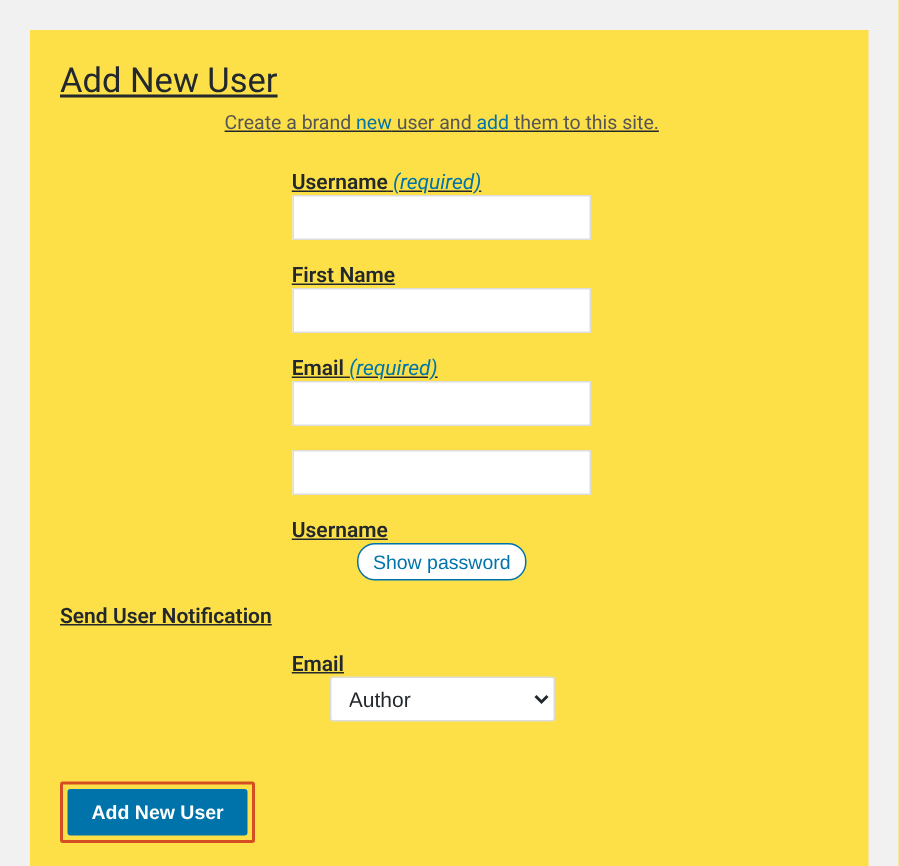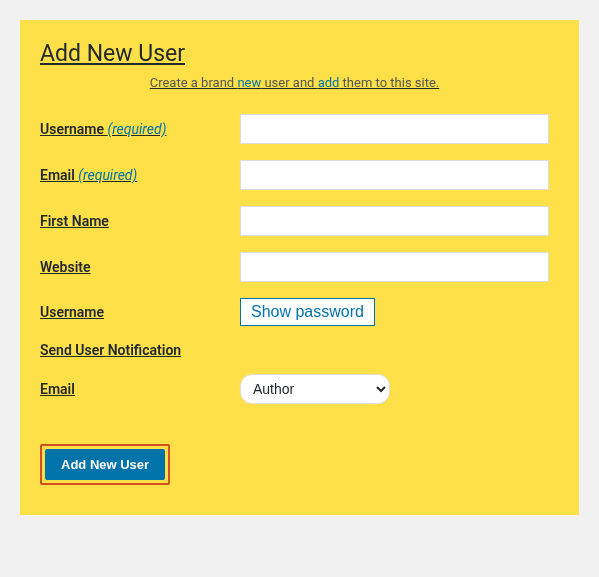--- a/index.html
+++ b/index.html
@@ -42,20 +42,21 @@
     }
 
     .subtitle .highlight {
       color: #0073aa;
     }
 
     .form-row {
       display: flex;
       align-items: center;
       margin-bottom: 16px;
+      flex-direction: column;
     }
 
     .form-label {
       width: 200px;
       min-width: 200px;
       font-size: 14px;
       color: #23282d;
       font-weight: 600;
       padding-right: 16px;
     }
@@ -81,23 +82,23 @@
       background-color: #fff;
       color: #23282d;
     }
 
     .show-password-btn {
       display: inline-block;
       padding: 4px 10px;
       border: 1px solid #0073aa;
       color: #0073aa;
       background-color: #fff;
-      font-size: 16px;
-      cursor: pointer;
-      border-radius: 0;
+      font-size: 13px;
+      cursor: pointer;
+      border-radius: 12px;
     }
 
     .notification-row {
       display: flex;
       align-items: flex-start;
       margin-bottom: 16px;
     }
 
     .notification-label {
       width: 200px;
@@ -119,21 +120,21 @@
 
     .role-select {
       padding: 4px 24px 4px 8px;
       height: 30px;
       border: 1px solid #ddd;
       background-color: #fff;
       color: #23282d;
       font-size: 14px;
       cursor: pointer;
       appearance: auto;
-      border-radius: 12px;
+      border-radius: 2px;
       min-width: 150px;
     }
 
     .submit-section {
       margin-top: 24px;
       padding: 3px;
       display: inline-block;
       border: 2px solid #d54e21;
       border-radius: 2px;
     }
@@ -174,42 +175,41 @@
       <span>Username</span>
       <span class="required">(required)</span>
     </div>
     <div class="form-field">
       <input type="text" class="text-input" value="" style="">
     </div>
   </div>
 
   
   <div class="form-row">
+    <div class="form-label">First Name</div>
+    <div class="form-field">
+      <input type="text" class="text-input" value="" style="">
+    </div>
+  </div>
+
+  
+  <div class="form-row">
     <div class="form-label">
       <span>Email</span>
       <span class="required">(required)</span>
     </div>
     <div class="form-field">
       <input type="email" class="text-input" value="" style="">
     </div>
   </div>
 
   
-  <div class="form-row">
-    <div class="form-label">First Name</div>
-    <div class="form-field">
-      <input type="text" class="text-input" value="" style="">
-    </div>
-  </div>
-
-  
-
-  
-  <div class="form-row">
-    <div class="form-label">Website</div>
+
+  
+  <div class="form-row">
     <div class="form-field">
       <input type="url" class="text-input" value="" style="">
     </div>
   </div>
 
   
   <div class="form-row">
     <div class="form-label">Username</div>
     <div class="form-field">
       <button class="show-password-btn">Show password</button>

